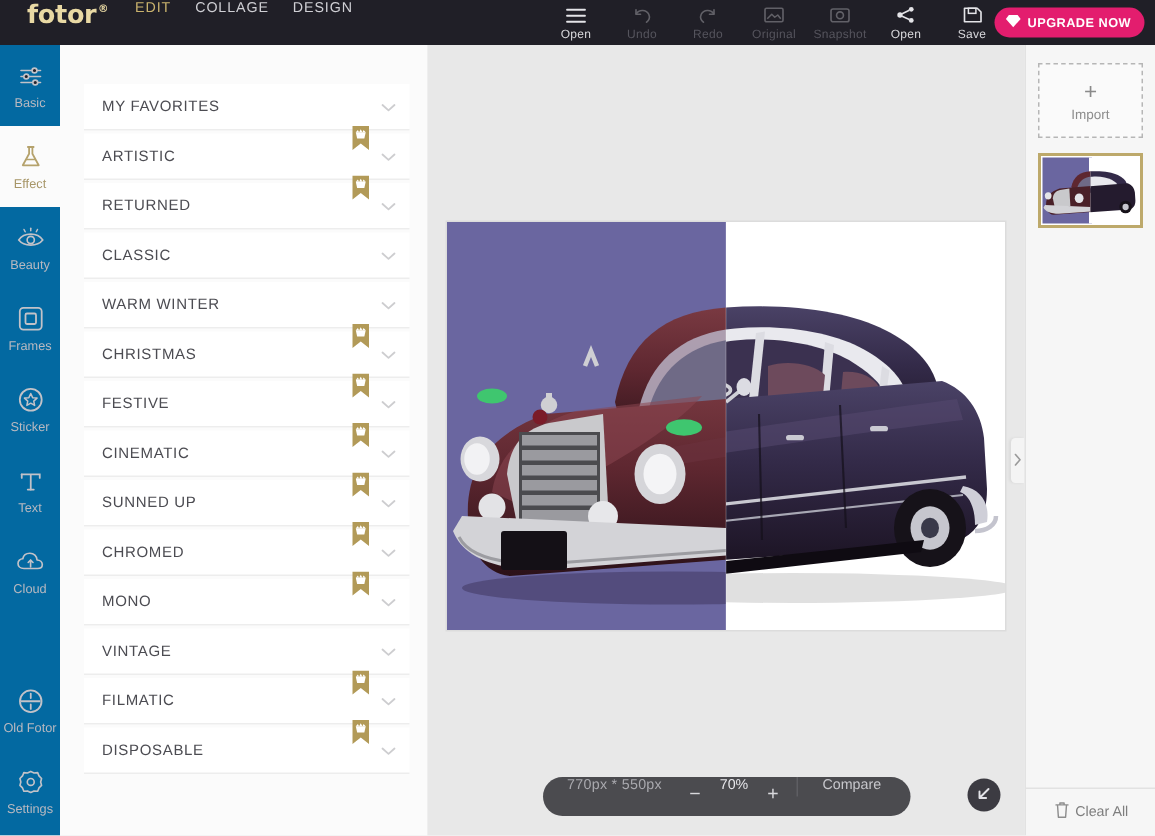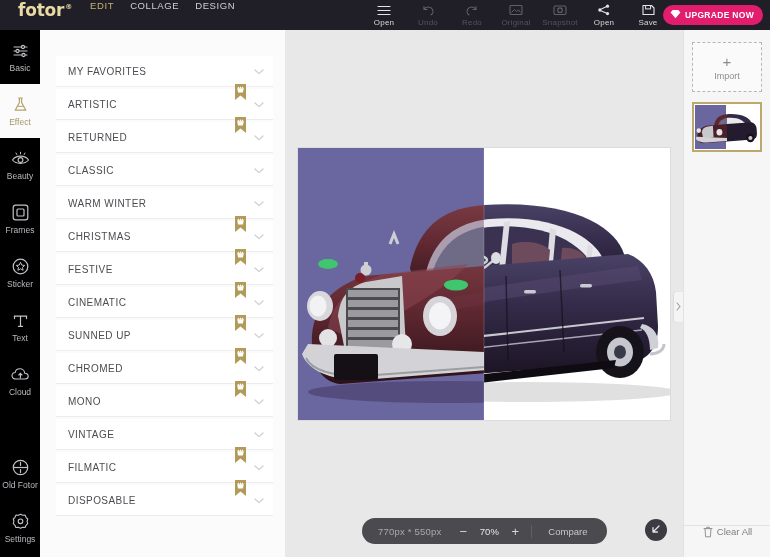--- a/index.html
+++ b/index.html
@@ -43,21 +43,21 @@
   .upgrade{
     position:absolute; right:7px; top:5px; height:20px; padding:0 9px 0 7px;
     background:#e31d6e; border-radius:10px; display:flex; align-items:center; gap:4px;
     cursor:pointer;
   }
   .upgrade .lb{ font-size:8.5px; color:#fff; font-weight:bold; letter-spacing:.3px; }
 
   
   .rail{
     position:absolute; left:0; top:30px; width:40px; height:527px;
-    background:#000000;
+    background:#0369a1;
   }
   .railitem{
     height:54px; width:40px; display:flex; flex-direction:column;
     align-items:center; justify-content:center; gap:3px; cursor:pointer; position:relative;
   }
   .railitem .lb{ font-size:8.5px; color:#b9b9c0; }
   .railitem .ic{ height:18px; display:flex; align-items:center; }
   .railitem.active{ background:#fbfbfb; }
   .railitem.active .lb{ color:#a79668; }
   .railbottom{ position:absolute; bottom:2px; left:0; width:40px; }
@@ -102,21 +102,21 @@
 
   .panelhandle{
     position:absolute; right:0; top:262px; width:9px; height:30px;
     background:#f4f4f4; border-radius:3px 0 0 3px; display:flex;
     align-items:center; justify-content:center; cursor:pointer;
     box-shadow:-1px 0 2px rgba(0,0,0,.06);
   }
 
   .zoombar{
     position:absolute; left:77px; bottom:13px; height:26px;
-    background:#4b4b4f; border-radius:13px; display:flex; align-items:center;
+    background:#4b4b4f; border-radius:13px; display:flex; 
     padding:0 4px; color:#d2d2d6; gap:2px;
   }
   .zoombar .dim{ font-size:9.5px; color:#a9a9ae; padding:0 10px 0 12px; letter-spacing:.2px;}
   .zoombar .btn{
     width:20px; height:20px; display:flex; align-items:center; justify-content:center;
     cursor:pointer; color:#d8d8dc; font-size:13px; line-height:1;
   }
   .zoombar .pct{ font-size:9.5px; color:#e6e6ea; width:28px; text-align:center; }
   .zoombar .sep{ width:1px; height:13px; background:#5e5e63; margin:0 4px; }
   .zoombar .cmp{ font-size:9.5px; color:#c7c7cc; padding:0 16px 0 10px; cursor:pointer; }
@@ -141,21 +141,21 @@
   .import .lb{ font-size:9px; color:#8d8d8d; }
   .thumb{
     margin:10px auto 0; width:70px; height:50px; border:2px solid #bda96b;
     padding:1px; background:#fff; cursor:pointer; position:relative; overflow:hidden;
   }
   .thumb .tl{ position:absolute; left:1px; top:1px; width:50%; height:calc(100% - 2px); background:#6a66a0;}
   .thumb .tr{ position:absolute; right:1px; top:1px; width:50%; height:calc(100% - 2px); background:#fff;}
   .thumb svg{ position:absolute; left:1px; top:1px; }
   .clearall{
     position:absolute; bottom:0; left:0; width:87px; height:32px;
-    border-top:1px solid #e2e2e2; display:flex; 
+    border-top:1px solid #e2e2e2; display:flex; align-items:center;
     justify-content:center; gap:4px; cursor:pointer; background:#f6f6f6;
   }
   .clearall .lb{ font-size:9.5px; color:#7e7e7e; }
 </style>
 </head>
 <body>
 
 <div class="app">
 
   <div class="topbar">

